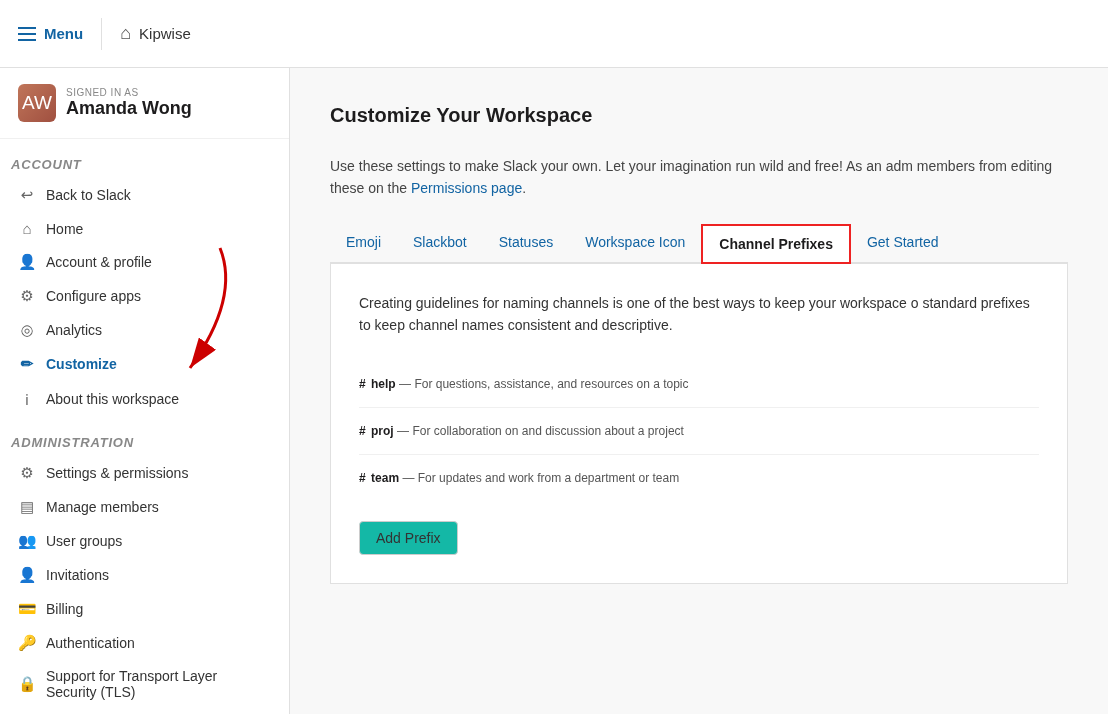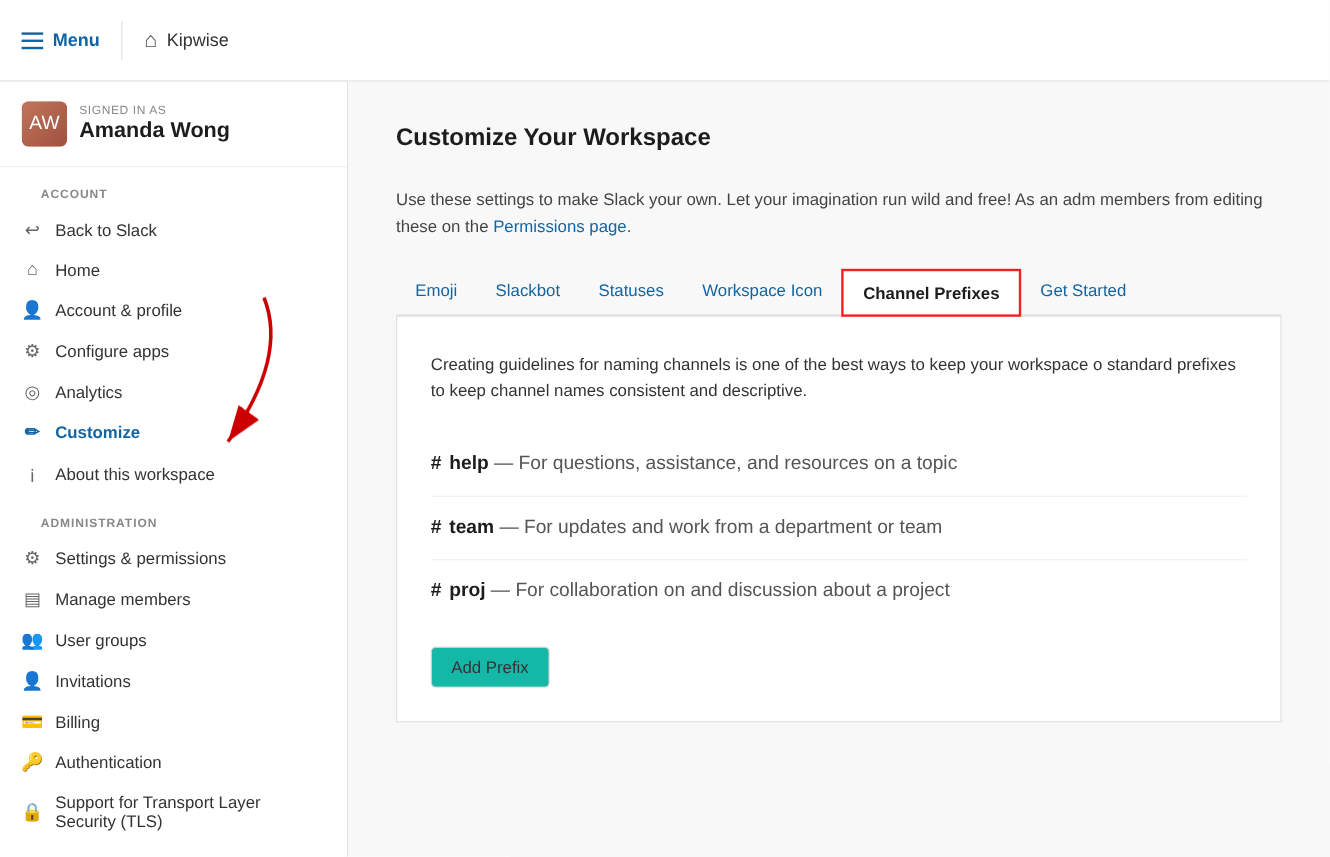--- a/index.html
+++ b/index.html
@@ -28,29 +28,29 @@
     }
     .sidebar-profile {
       display: flex; align-items: center; gap: 10px; padding: 16px 18px; border-bottom: 1px solid #f0f0f0;
     }
     .avatar {
       width: 38px; height: 38px; border-radius: 6px; background: #c0765a;
       overflow: hidden; flex-shrink: 0; display: flex; align-items: center; justify-content: center;
     }
     .avatar-img {
       width: 100%; height: 100%; background: linear-gradient(135deg, #c0765a 0%, #a05040 100%);
-      display: flex; align-items: center; justify-content: center; color: #fff; font-size: 16px;
+      display: flex; align-items: center; justify-content: center; color: #fff; font-size: 19px;
     }
     .profile-info { display: flex; flex-direction: column; }
     .signed-in-as { font-size: 10px; color: #888; text-transform: uppercase; letter-spacing: 0.5px; }
     .profile-name { font-size: 18px; font-weight: 700; color: #1d1c1d; }
 
     .sidebar-section-label {
-      font-size: 10px; font-weight: 700; color: #888; text-transform: uppercase;
-      letter-spacing: 0.8px; padding: 18px 34px 6px;
+      font-size: 13px; font-weight: 700; color: #888; text-transform: uppercase;
+      letter-spacing: 0.8px; padding: 18px 11px 6px; font-style: italic;
     }
     .sidebar-item {
       display: flex; align-items: center; gap: 10px; padding: 8px 18px;
       font-size: 14px; color: #333; cursor: pointer; border-radius: 0;
       text-decoration: none;
     }
     .sidebar-item.active { color: #1264a3; font-weight: 600; }
     .sidebar-item-icon { font-size: 15px; color: #666; flex-shrink: 0; width: 18px; text-align: center; }
     .sidebar-item.active .sidebar-item-icon { color: #1264a3; }
 
@@ -80,21 +80,21 @@
       padding: 28px; margin-bottom: 20px;
     }
     .panel-desc {
       font-size: 14px; color: #333; line-height: 1.6; margin-bottom: 24px;
     }
 
     
     .prefix-list { display: flex; flex-direction: column; }
     .prefix-item {
       padding: 14px 0; border-bottom: 1px solid #f0f0f0;
-      font-size: 16px; color: #555; line-height: 1.5;
+      font-size: 12px; color: #555; line-height: 1.5;
     }
     .prefix-item:last-child { border-bottom: none; }
     .prefix-bold { font-weight: 700; color: #1d1c1d; }
     .prefix-hash { color: #1d1c1d; font-weight: 700; margin-right: 2px; }
 
     
     .btn {
       display: inline-block; padding: 8px 16px; font-size: 14px;
       border: 1px solid #ccc; border-radius: 4px; background: #14b8a6;
       cursor: pointer; color: #333; margin-top: 20px; font-weight: 500;
@@ -225,29 +225,29 @@
 
         <div class="prefix-list">
           <div class="prefix-item">
             <span class="prefix-hash">#</span>
             <span class="prefix-bold">help</span>
             <span> — </span>
             <span>For questions, assistance, and resources on a topic</span>
           </div>
           <div class="prefix-item">
             <span class="prefix-hash">#</span>
+            <span class="prefix-bold">proj</span>
+            <span> — </span>
+            <span>For collaboration on and discussion about a project</span>
+          </div>
+          <div class="prefix-item">
+            <span class="prefix-hash">#</span>
             <span class="prefix-bold">team</span>
             <span> — </span>
             <span>For updates and work from a department or team</span>
-          </div>
-          <div class="prefix-item">
-            <span class="prefix-hash">#</span>
-            <span class="prefix-bold">proj</span>
-            <span> — </span>
-            <span>For collaboration on and discussion about a project</span>
           </div>
         </div>
 
         <button class="btn">Add Prefix</button>
       </div>
     </div>
   </div>
 
   <svg style="position:absolute; top:170px; left:60px; width:200px; height:160px; pointer-events:none; overflow:visible;">
     <defs>

